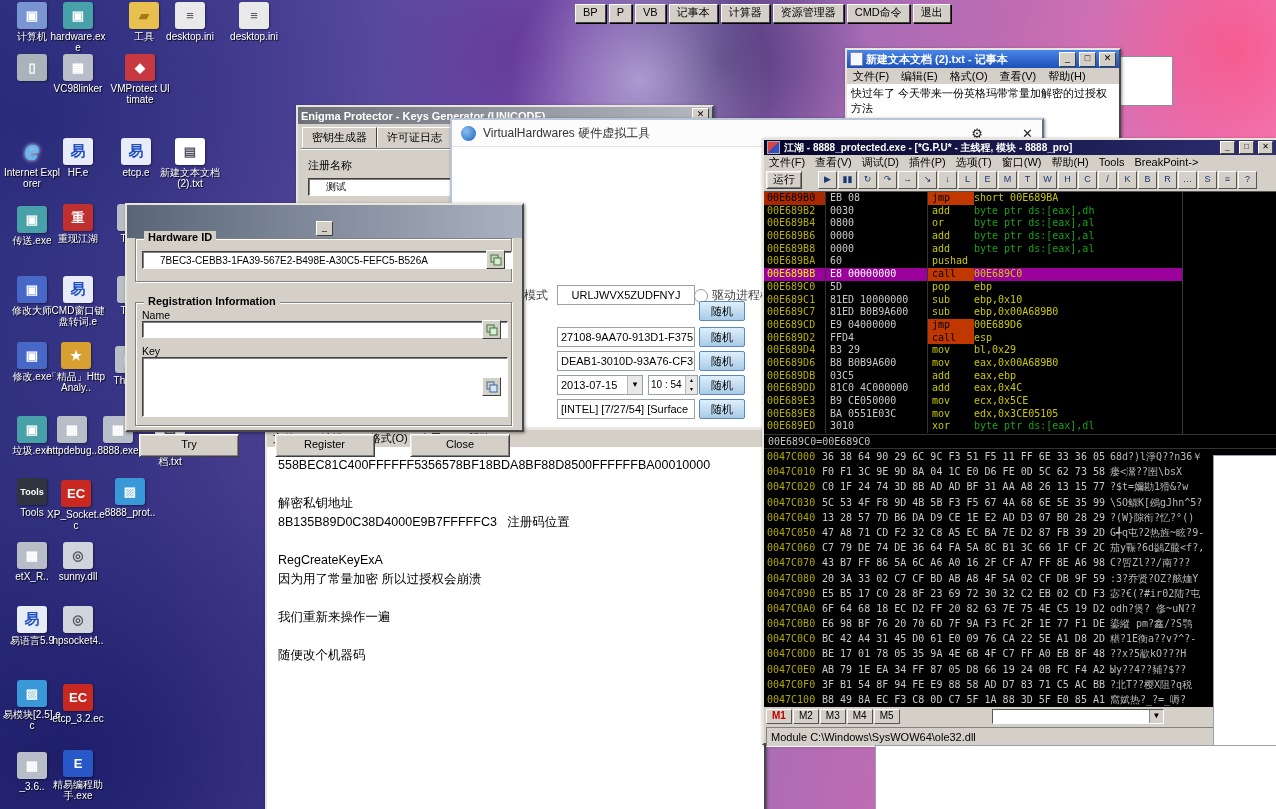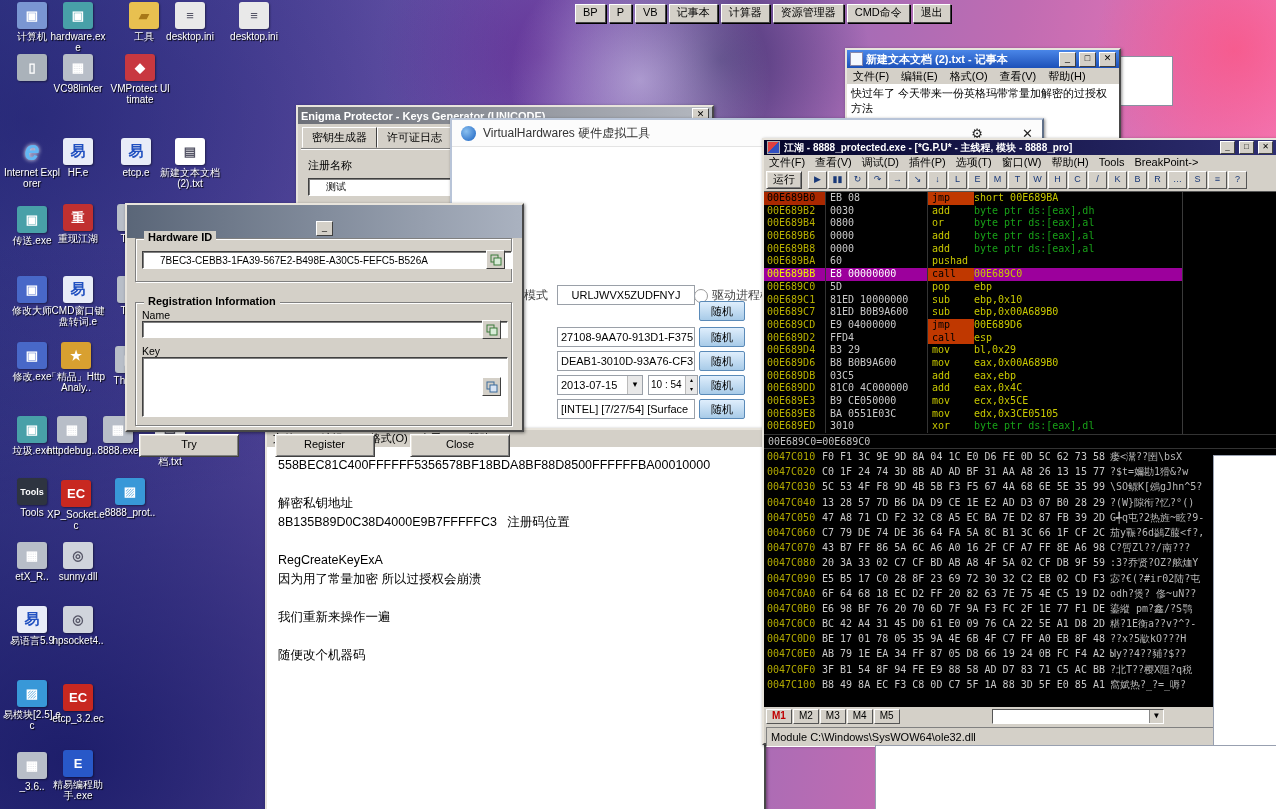--- a/index.html
+++ b/index.html
@@ -101,21 +101,21 @@
   .pbtn{width:98px;height:21px;line-height:19px;}
   
   #dbg{left:762px;top:138px;width:512px;height:603px;}
   .mono{font-family:"DejaVu Sans Mono",monospace;}
   .dbg-tb{height:15px;background:linear-gradient(90deg,#05052a,#2e2e72);color:#fff;display:flex;
           align-items:center;gap:4px;padding:0 3px;font-size:10px;font-weight:bold;white-space:nowrap;overflow:hidden;}
   .dbg-ico{width:11px;height:11px;flex:0 0 auto;background:linear-gradient(135deg,#e04040 50%,#3050c0 50%);border:1px solid #aaa;}
   .dbg-tb .tb-btn{width:13px;height:11px;font-size:8px;line-height:9px;}
   #dbg .menubar{height:14px;font-size:11px;}
   #dbg .mi{padding:0 5px;}
-  .dbg-toolbar{height:20px;display:flex;align-items:center;gap:1px;padding:1px 2px;}
+  .dbg-toolbar{height:20px;display:flex;align-items:center;gap:11px;padding:1px 2px;}
   .dbg-run{width:34px;height:16px;line-height:15px;margin-right:5px;}
   .tsb{width:17px;height:16px;font-size:9px;line-height:14px;text-align:center;color:#183878;background:#d4d0c8;
        border:1px solid;border-color:#fff #555 #555 #fff;}
   .dbg-disasm{position:relative;height:242px;background:#000;overflow:hidden;border-top:1px solid #555;}
   .dr{display:flex;height:12.7px;line-height:12.7px;font-size:10px;white-space:pre;}
   .da{width:62px;color:#b8b000;padding-left:3px;border-right:1px solid #333;box-sizing:border-box;}
   .ah{background:#aa2800;color:#000;}
   .db{width:102px;color:#c8c8c8;padding-left:4px;border-right:1px solid #333;box-sizing:border-box;}
   .dm{width:46px;padding-left:4px;color:#c8c800;box-sizing:border-box;}
   .mh{background:#c03800;color:#000;}
@@ -526,20 +526,21 @@
         <div class="dr"><span class="da">00E689D4</span><span class="db">B3 29</span><span class="dm">mov</span><span class="do oy">bl,0x29</span></div>
         <div class="dr"><span class="da">00E689D6</span><span class="db">B8 B0B9A600</span><span class="dm">mov</span><span class="do oy">eax,0x00A689B0</span></div>
         <div class="dr"><span class="da">00E689DB</span><span class="db">03C5</span><span class="dm">add</span><span class="do oy">eax,ebp</span></div>
         <div class="dr"><span class="da">00E689DD</span><span class="db">81C0 4C000000</span><span class="dm">add</span><span class="do oy">eax,0x4C</span></div>
         <div class="dr"><span class="da">00E689E3</span><span class="db">B9 CE050000</span><span class="dm">mov</span><span class="do oy">ecx,0x5CE</span></div>
         <div class="dr"><span class="da">00E689E8</span><span class="db">BA 0551E03C</span><span class="dm">mov</span><span class="do oy">edx,0x3CE05105</span></div>
         <div class="dr"><span class="da">00E689ED</span><span class="db">3010</span><span class="dm">xor</span><span class="do og">byte ptr ds:[eax],dl</span></div>
       </div>
     <div class="dbg-info mono">00E689C0=00E689C0</div>
     <div class="dbg-dump mono" id="dbg-dump">
+        <div class="hr"><span class="ha">0047C000</span><span class="hb">36 38 64 90 29 6C 9C F3 51 F5 11 FF 6E 33 36 05</span><span class="ht">68d?)l淨Q??n36￥</span></div>
         <div class="hr"><span class="ha">0047C010</span><span class="hb">F0 F1 3C 9E 9D 8A 04 1C E0 D6 FE 0D 5C 62 73 58</span><span class="ht">瘘&lt;灊??圉\bsX</span></div>
         <div class="hr"><span class="ha">0047C020</span><span class="hb">C0 1F 24 74 3D 8B AD AD BF 31 AA A8 26 13 15 77</span><span class="ht">?$t=嬭勘1猾&amp;?w</span></div>
         <div class="hr"><span class="ha">0047C030</span><span class="hb">5C 53 4F F8 9D 4B 5B F3 F5 67 4A 68 6E 5E 35 99</span><span class="ht">\SO鳏K[鴓gJhn^5?</span></div>
         <div class="hr"><span class="ha">0047C040</span><span class="hb">13 28 57 7D B6 DA D9 CE 1E E2 AD D3 07 B0 28 29</span><span class="ht">?(W}隙衔?忆?°()</span></div>
         <div class="hr"><span class="ha">0047C050</span><span class="hb">47 A8 71 CD F2 32 C8 A5 EC BA 7E D2 87 FB 39 2D</span><span class="ht">G╃q屯?2热旌~眩?9-</span></div>
         <div class="hr"><span class="ha">0047C060</span><span class="hb">C7 79 DE 74 DE 36 64 FA 5A 8C B1 3C 66 1F CF 2C</span><span class="ht">茄y辴?6d鷁Z菔&lt;f?,</span></div>
         <div class="hr"><span class="ha">0047C070</span><span class="hb">43 B7 FF 86 5A 6C A6 A0 16 2F CF A7 FF 8E A6 98</span><span class="ht">C?啠Zl??/南???</span></div>
         <div class="hr"><span class="ha">0047C080</span><span class="hb">20 3A 33 02 C7 CF BD AB A8 4F 5A 02 CF DB 9F 59</span><span class="ht"> :3?乔贤?OZ?舷烅Y</span></div>
         <div class="hr"><span class="ha">0047C090</span><span class="hb">E5 B5 17 C0 28 8F 23 69 72 30 32 C2 EB 02 CD F3</span><span class="ht">宓?€(?#ir02陆?屯</span></div>
         <div class="hr"><span class="ha">0047C0A0</span><span class="hb">6F 64 68 18 EC D2 FF 20 82 63 7E 75 4E C5 19 D2</span><span class="ht">odh?煲? 俢~uN??</span></div>

